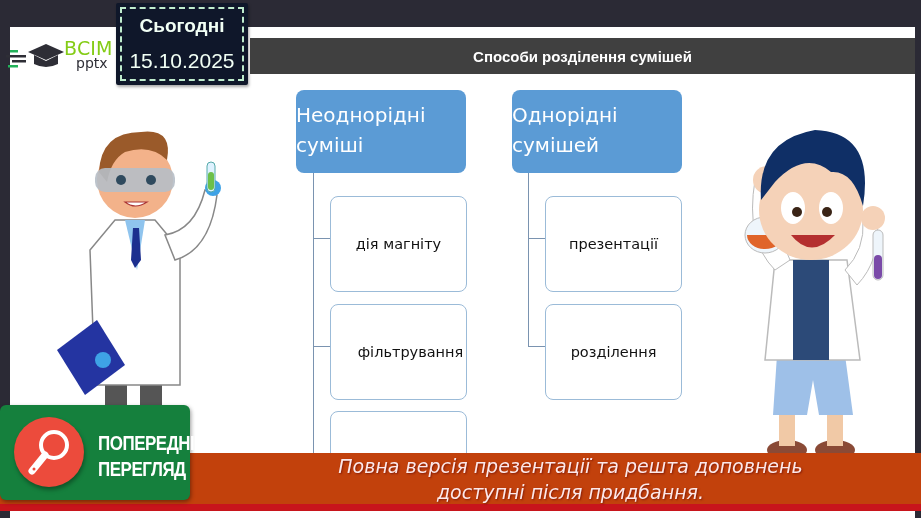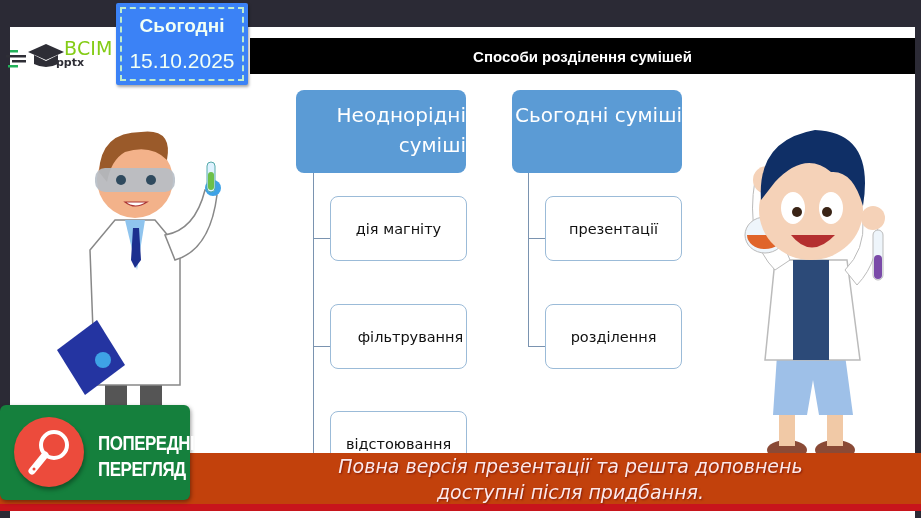--- a/index.html
+++ b/index.html
@@ -1,31 +1,31 @@
 <!DOCTYPE html>
 <html><head>
 <meta charset="utf-8">
 <style>
   * { box-sizing: border-box; margin: 0; padding: 0; }
   html, body { width: 921px; height: 518px; overflow: hidden; background: #2b2a35; }
   body { position: relative; font-family: "DejaVu Sans", sans-serif; }
   .slide { position: absolute; left: 10px; top: 27px; width: 905px; height: 491px; background: #ffffff; }
   .logo { position: absolute; left: 6px; top: 38px; width: 110px; height: 36px; }
   .logo-text { position: absolute; left: 58px; top: 0px; font-family: "DejaVu Sans", sans-serif; font-size: 19px; color: #84cc16; letter-spacing: 0px; line-height: 20px; }
-  .logo-sub { position: absolute; left: 50px; top: 19px; font-size: 11px; color: #2e2e36; line-height: 12px; font-weight: bold; }
-  .date-badge { position: absolute; left: 116px; top: 3px; width: 132px; height: 82px; background: #3b82f6; border-radius: 2px; box-shadow: 1px 2px 3px rgba(0,0,0,0.35); }
+  .logo-sub { position: absolute; left: 70px; top: 19px; font-size: 14px; color: #2e2e36; line-height: 12px; }
+  .date-badge { position: absolute; left: 116px; top: 3px; width: 132px; height: 82px; background: #0f172a; border-radius: 2px; box-shadow: 1px 2px 3px rgba(0,0,0,0.35); }
   .date-badge-inner { position: absolute; left: 4px; top: 4px; right: 4px; bottom: 4px; border: 2px dashed #bfeccd; }
   .date-label { position: absolute; left: 0; right: 0; top: 12px; text-align: center; color: #f1fff5; font-family: "Liberation Sans", sans-serif; font-weight: bold; font-size: 19px; }
   .date-value { position: absolute; left: 0; right: 0; top: 46px; text-align: center; color: #f1fff5; font-family: "Liberation Sans", sans-serif; font-size: 21px; }
-  .title-bar { position: absolute; left: 250px; top: 38px; width: 665px; height: 36px; background: #000000; display: flex; align-items: center; justify-content: center; }
+  .title-bar { position: absolute; left: 250px; top: 38px; width: 665px; height: 36px; background: #404040; display: flex; align-items: center; justify-content: center; }
   .title-text { color: #ffffff; font-family: "Liberation Sans", sans-serif; font-weight: bold; font-size: 15px; }
-  .hdr { position: absolute; width: 170px; height: 83px; background: #5b9bd5; border-radius: 8px; color: #ffffff; font-family: "DejaVu Sans", sans-serif; font-size: 20px; line-height: 30px; text-align: right; padding-top: 10px; }
+  .hdr { position: absolute; width: 170px; height: 83px; background: #5b9bd5; border-radius: 8px; color: #ffffff; font-family: "DejaVu Sans", sans-serif; font-size: 20px; line-height: 30px; text-align: left; padding-top: 10px; }
   .connector { position: absolute; width: 1px; background: #7a93b0; }
   .hconn { position: absolute; height: 1px; background: #7a93b0; }
-  .child { position: absolute; width: 137px; height: 65px; background: #ffffff; border: 1px solid #9bbbd8; border-radius: 8px; display: flex; align-items: center; justify-content: center; color: #111111; font-size: 14.5px; font-family: "DejaVu Sans", sans-serif; }
+  .child { position: absolute; width: 137px; height: 96px; background: #ffffff; border: 1px solid #9bbbd8; border-radius: 8px; display: flex; align-items: center; justify-content: center; color: #111111; font-size: 14.5px; font-family: "DejaVu Sans", sans-serif; }
   .band { position: absolute; left: 0; top: 453px; width: 921px; height: 58px; background: #c2410c; border-bottom: 7px solid #c8141c; }
   .band-text { position: absolute; left: 0; width: 921px; text-align: center; color: #fce8ea; font-family: "DejaVu Sans", sans-serif; font-style: italic; font-size: 19px; text-shadow: 1px 1px 2px rgba(90,0,0,0.6); }
   .preview { position: absolute; left: 0; top: 405px; width: 190px; height: 95px; background: #15803d; border-radius: 6px; box-shadow: 1px 2px 4px rgba(0,0,0,0.4); }
   .preview-circle { position: absolute; left: 14px; top: 12px; width: 70px; height: 70px; border-radius: 50%; background: #ec4b3c; box-shadow: 1px 3px 4px rgba(0,0,0,0.35); }
   .preview-text { position: absolute; left: 98px; top: 27px; color: #ffffff; font-family: "Liberation Sans", sans-serif; font-weight: bold; font-size: 17px; line-height: 22px; letter-spacing: -0.5px; transform: scaleY(1.15); transform-origin: top left; }
   .char { position: absolute; }
 </style>
 </head>
 <body>
 
@@ -125,21 +125,21 @@
   <span>дія магніту</span>
 </div>
 <div class="child" style="left:330px;top:304px;padding-left:24px;">
   <span>фільтрування</span>
 </div>
 <div class="child" style="left:330px;top:411px;">
   <span>відстоювання</span>
 </div>
 
 <div class="hdr" style="left:512px;top:90px;">
-  <span>Сьогодні суміші</span>
+  <span>Однорідні сумішей</span>
 </div>
 <div class="connector" style="left:528px;top:173px;height:174px;"></div>
 <div class="hconn" style="left:528px;top:238px;width:17px;"></div>
 <div class="hconn" style="left:528px;top:346px;width:17px;"></div>
 
 <div class="child" style="left:545px;top:196px;">
   <span>презентації</span>
 </div>
 <div class="child" style="left:545px;top:304px;">
   <span>розділення</span>

